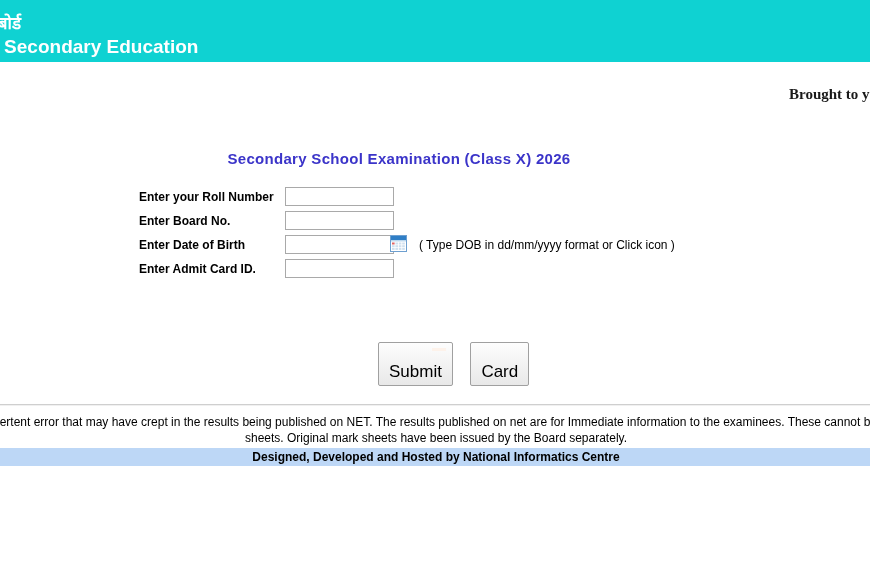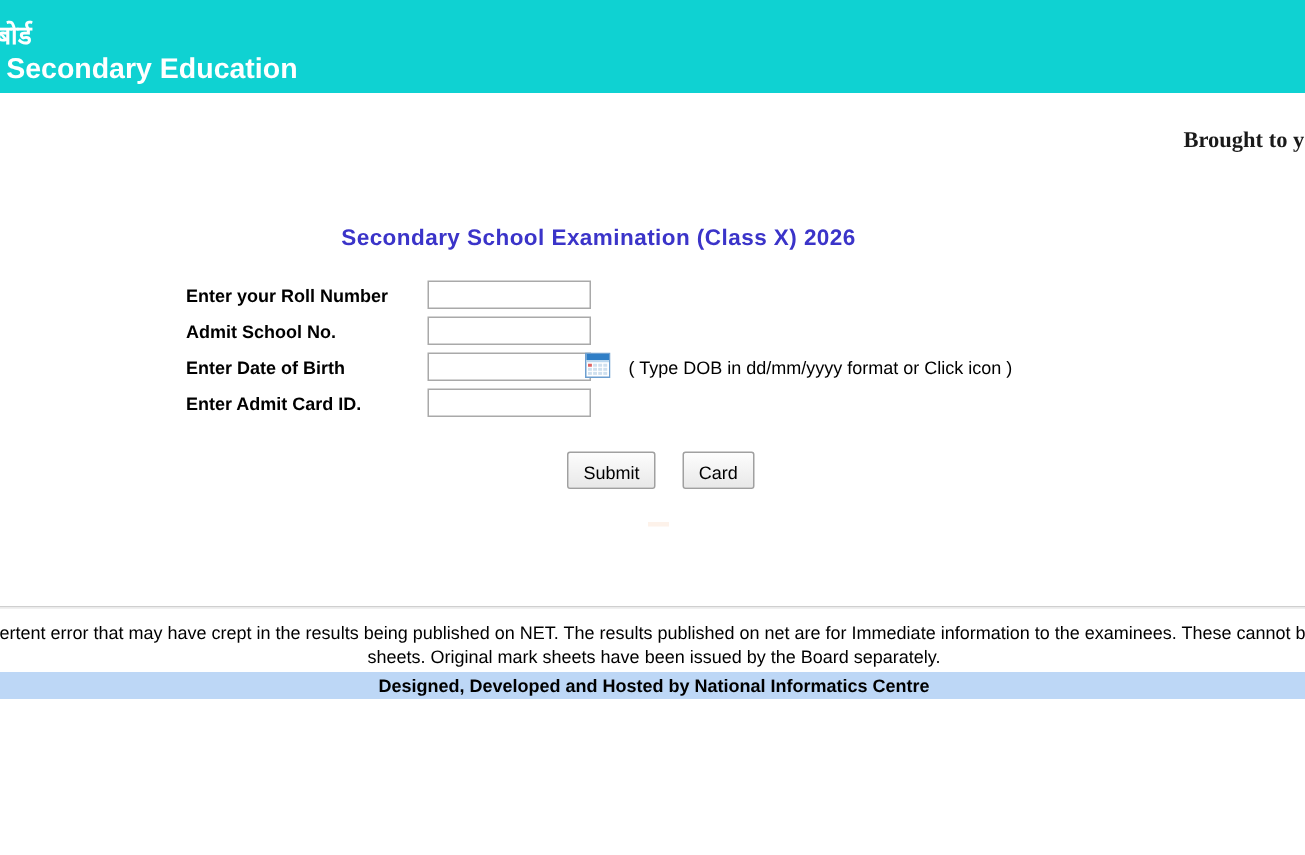--- a/index.html
+++ b/index.html
@@ -94,21 +94,21 @@
     top: 187px;
     width: 620px;
   }
   .form-row {
     position: relative;
     height: 23px;
     margin-bottom: 1px;
   }
   .form-label {
     position: absolute;
-    left: 0;
+    left: 15px;
     top: 3px;
     font-size: 12px;
     font-weight: bold;
     color: #000000;
     white-space: nowrap;
   }
   .form-input {
     position: absolute;
     left: 161px;
     top: 0px;
@@ -151,28 +151,29 @@
 
   
   .btn-row {
     position: absolute;
     left: 378px;
     top: 301px;
   }
   .btn {
     display: inline-block;
     font-family: "Liberation Sans", sans-serif;
-    font-size: 12px;
+    font-size: 17px;
     color: #000000;
     background: linear-gradient(#fdfdfd, #e8e8e8);
     border: 1px solid #a0a0a0;
     border-radius: 2px;
-    padding: 6px 10px 3px 10px;
+    padding: 19px 10px 3px 10px;
     cursor: pointer;
     line-height: normal;
+    margin-top: 41px;
   }
   .btn + .btn {
     margin-left: 13px;
   }
 
   .faint-mark {
     position: absolute;
     left: 432px;
     top: 348px;
     width: 14px;
@@ -250,21 +251,21 @@
 <div class="exam-title">Secondary School Examination (Class X) 2026</div>
 
 <div class="form-area">
 
   <div class="form-row">
     <span class="form-label">Enter your Roll Number</span>
     <input class="form-input" type="text" value="" style="">
   </div>
 
   <div class="form-row">
-    <span class="form-label">Admit School No.</span>
+    <span class="form-label">Enter Board No.</span>
     <input class="form-input" type="text" value="" style="">
   </div>
 
   <div class="form-row">
     <span class="form-label">Enter Date of Birth</span>
     <input class="form-input" type="text" value="" style="">
     <span class="cal-icon">
       <svg width="17" height="17" viewBox="0 0 17 17" xmlns="http://www.w3.org/2000/svg">
         <rect x="0.5" y="0.5" width="16" height="16" fill="#ffffff" stroke="#6d9fd0"></rect>
         <rect x="1" y="1" width="15" height="4" fill="#2f7ec6"></rect>

